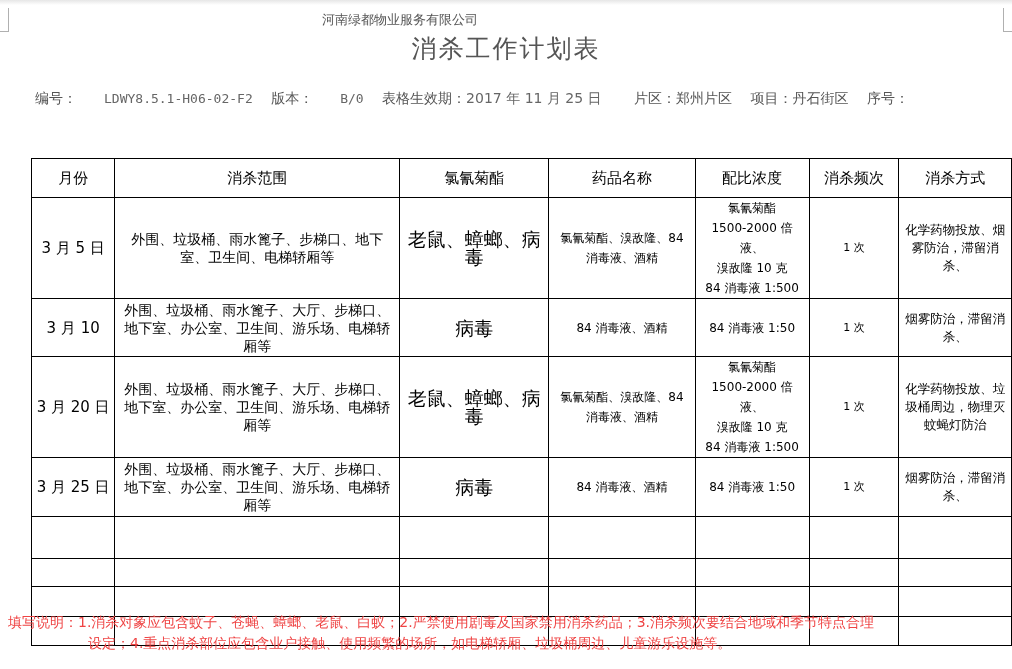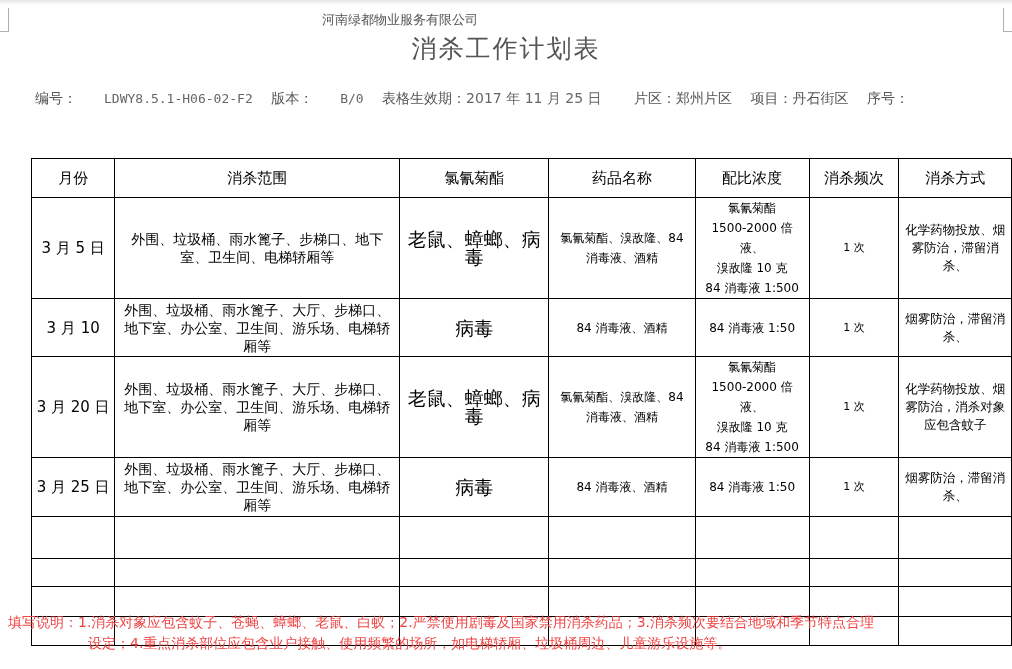--- a/index.html
+++ b/index.html
@@ -101,21 +101,21 @@
       <td class="c-scope">外围、垃圾桶、雨水篦子、大厅、步梯口、地下室、办公室、卫生间、游乐场、电梯轿厢等</td>
       <td class="c-target">老鼠、蟑螂、病毒</td>
       <td class="c-drug">氯氰菊酯、溴敌隆、84 消毒液、酒精</td>
       <td class="c-ratio">
         <div>氯氰菊酯</div>
         <div>1500-2000 倍液、</div>
         <div>溴敌隆 10 克</div>
         <div>84 消毒液 1:500</div>
       </td>
       <td class="c-freq">1 次</td>
-      <td class="c-method">化学药物投放、烟雾防治，消杀对象应包含蚊子</td>
+      <td class="c-method">化学药物投放、垃圾桶周边，物理灭蚊蝇灯防治</td>
     </tr>
     <tr style="height:59px">
       <td class="c-month">3 月 25 日</td>
       <td class="c-scope">外围、垃圾桶、雨水篦子、大厅、步梯口、地下室、办公室、卫生间、游乐场、电梯轿厢等</td>
       <td class="c-target">病毒</td>
       <td class="c-drug">84 消毒液、酒精</td>
       <td class="c-ratio">
         <div>84 消毒液 1:50</div>
       </td>
       <td class="c-freq">1 次</td>

